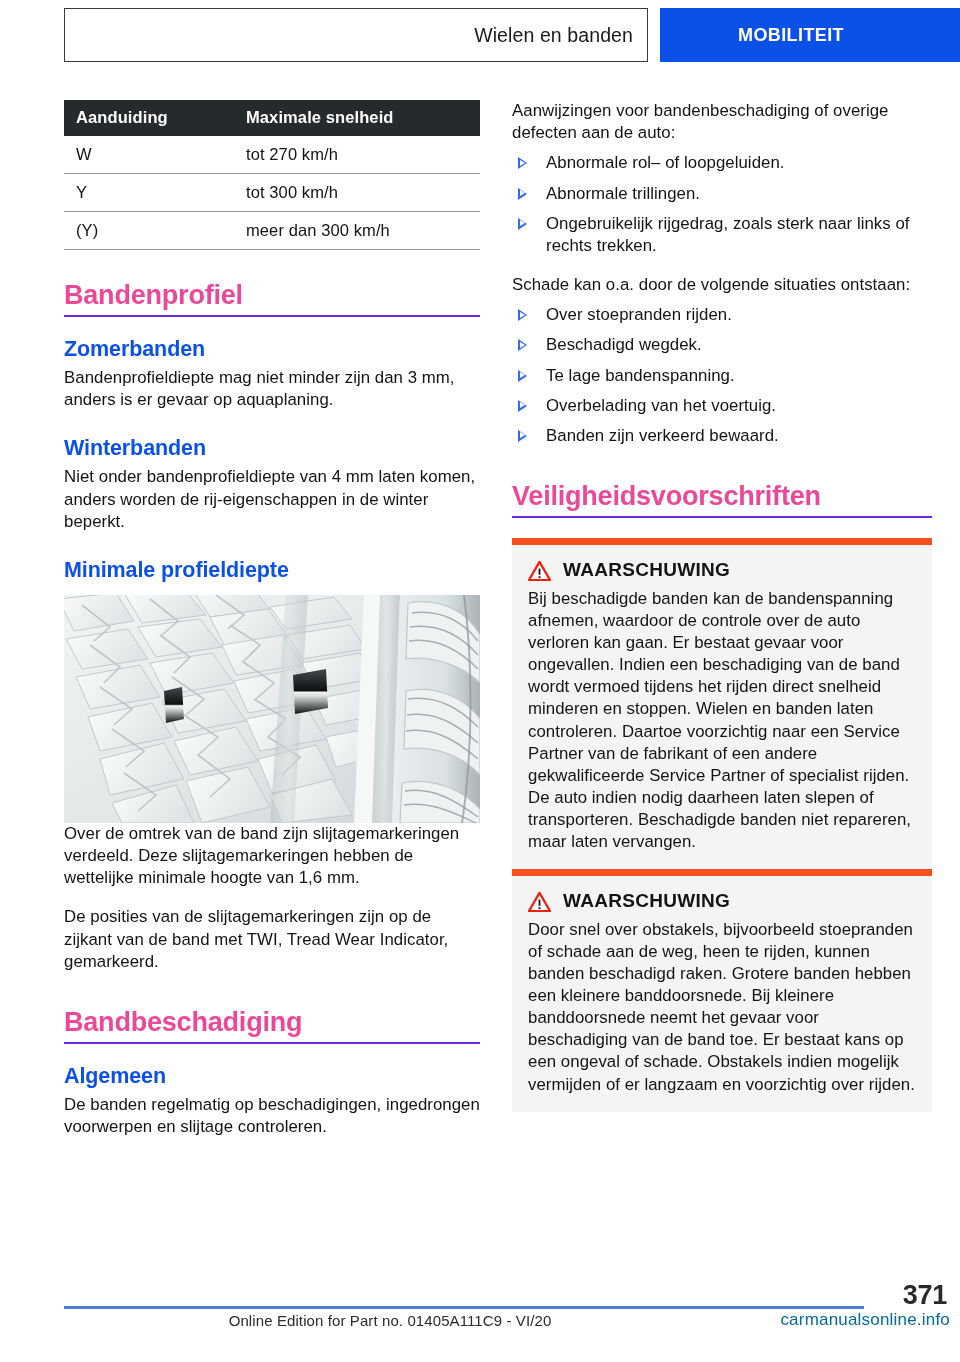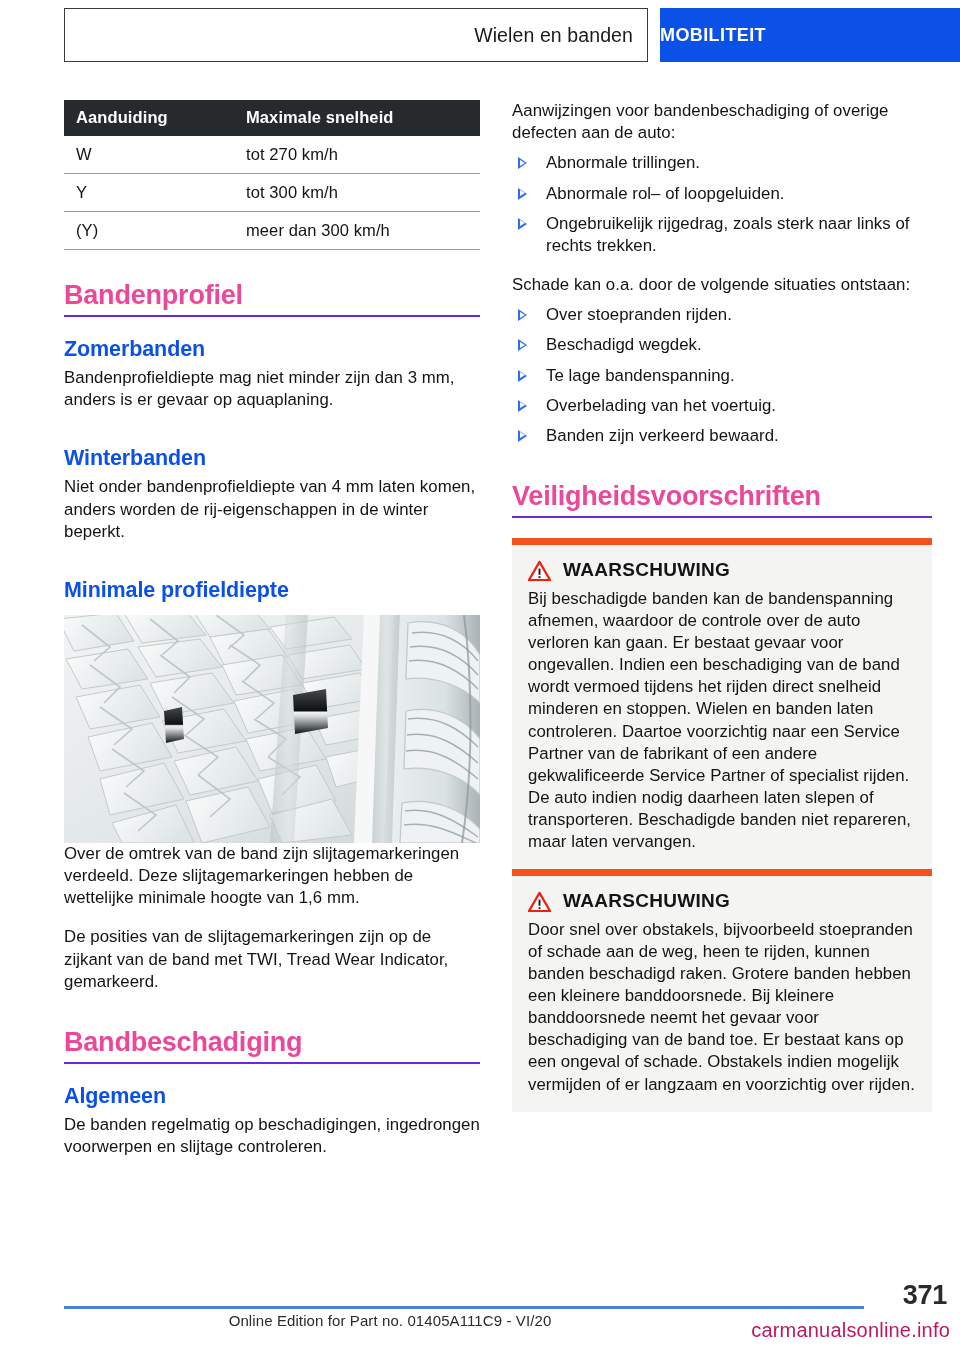--- a/index.html
+++ b/index.html
@@ -16,21 +16,21 @@
   .hdr-left-box {
     position: absolute; left: 64px; top: 8px; width: 584px; height: 54px;
     border: 1.5px solid #3a3a3a; background: #fff;
     display: flex; align-items: center; justify-content: flex-end;
   }
   .hdr-left-text {
     font-size: 19.5px; color: #1a1a1a; padding-right: 14px; letter-spacing: .1px;
   }
   .hdr-right-box {
     position: absolute; left: 660px; top: 8px; width: 300px; height: 54px;
-    background: #0b51e8; display: flex; align-items: center; justify-content: flex-start;
+    background: #0b51e8; display: flex; align-items: center; justify-content: center;
   }
   .hdr-right-text {
     font-size: 18px; color: #ffffff; font-weight: bold; letter-spacing: .4px;
     padding-right: 38px;
   }
 
   
   .col-left  { position: absolute; left: 64px;  top: 100px; width: 416px; }
   .col-right { position: absolute; left: 512px; top: 100px; width: 420px; }
 
@@ -50,21 +50,21 @@
 
   
   h1.sec {
     font-size: 27px; color: #ec4899; font-weight: bold; letter-spacing: -.2px;
     padding-bottom: 4px; border-bottom: 2px solid #6d28d9;
     margin-top: 34px; margin-bottom: 20px;
   }
   h1.sec.first { margin-top: 30px; }
   h2.sub {
     font-size: 21.5px; color: #0b51e8; font-weight: bold; letter-spacing: -.1px;
-    margin-bottom: 5px; margin-top: 35px;
+    margin-bottom: 5px; margin-top: 25px;
   }
   h2.sub.tight { margin-top: 0; }
 
   p.body {
     font-size: 16.8px; color: #141414; line-height: 1.32; margin-bottom: 0;
     letter-spacing: .05px;
   }
   p.body + p.body { margin-top: 17px; }
 
   
@@ -116,22 +116,22 @@
   }
   .pagenum {
     position: absolute; right: 13px; top: 8px;
     font-size: 27px; font-weight: bold; color: #2a2a2a; letter-spacing: -.3px;
   }
   .foot-edition {
     position: absolute; left: 0; top: 40px; width: 780px; text-align: center;
     font-size: 15px; color: #2b2b2b; letter-spacing: .1px;
   }
   .watermark {
-    position: absolute; right: 10px; top: 47px;
-    font-size: 20px; color: #be185d; letter-spacing: .2px;
+    position: absolute; right: 10px; top: 38px;
+    font-size: 17px; color: #0369a1; letter-spacing: .2px;
   }
 </style>
 </head>
 <body>
 
 <div class="page">
 
   <div class="header">
     <div class="hdr-left-box">
       <span class="hdr-left-text">Wielen en banden</span>
@@ -295,25 +295,25 @@
     <p class="body">De banden regelmatig op beschadigingen, ingedrongen voorwerpen en slijtage controleren.</p>
   </div>
 
   <div class="col-right">
 
     <p class="body">Aanwijzingen voor bandenbeschadiging of overige defecten aan de auto:</p>
 
     <ul class="bullets">
       <li>
         <span class="tri"></span>
+        <span>Abnormale rol– of loopgeluiden.</span>
+      </li>
+      <li>
+        <span class="tri"></span>
         <span>Abnormale trillingen.</span>
-      </li>
-      <li>
-        <span class="tri"></span>
-        <span>Abnormale rol– of loopgeluiden.</span>
       </li>
       <li>
         <span class="tri"></span>
         <span>Ongebruikelijk rijgedrag, zoals sterk naar links of rechts trekken.</span>
       </li>
     </ul>
 
     <p class="body" style="margin-top:17px;">Schade kan o.a. door de volgende situaties ontstaan:</p>
 
     <ul class="bullets">

